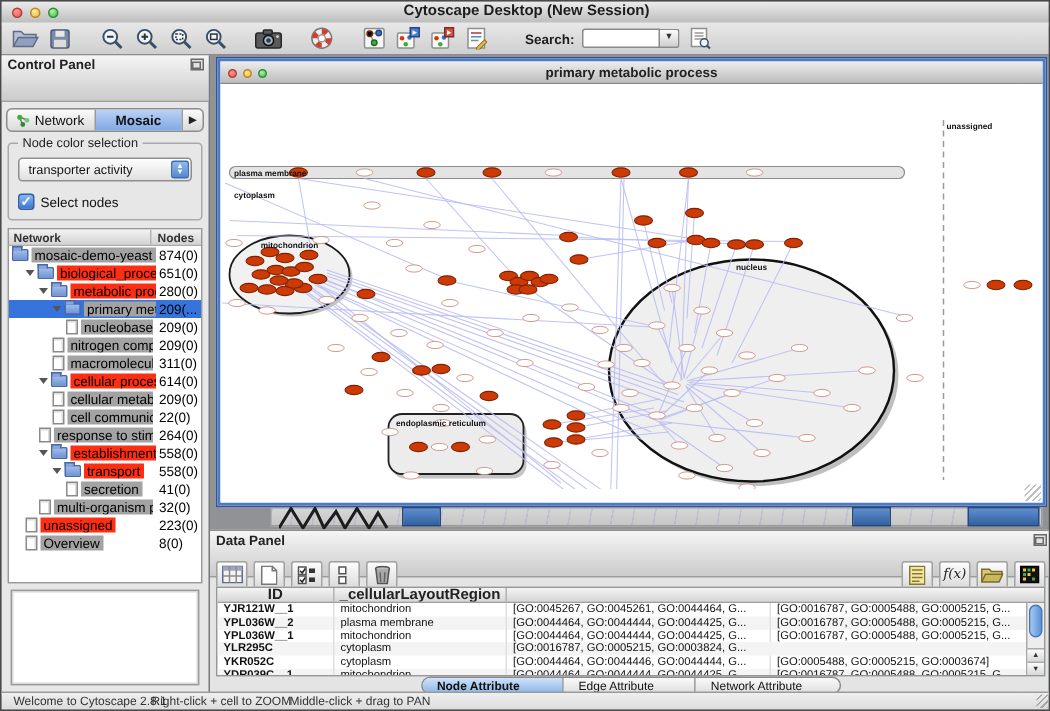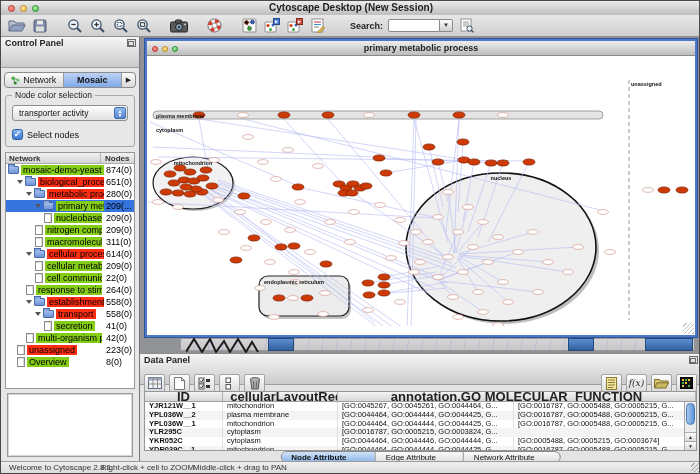--- a/index.html
+++ b/index.html
@@ -44,21 +44,21 @@
   .tree-header{display:flex;height:11px;background:linear-gradient(#f2f2f2,#d3d3d3);border-bottom:1px solid #ababab;font-size:8px;font-weight:bold;color:#333}
   .th-net{width:95px;padding-left:3px;border-right:1px solid #b5b5b5;line-height:11px}
   .th-nodes{flex:1;padding-left:4px;line-height:11px}
   .trow{position:relative;display:flex;align-items:center;height:12px;font-size:9px;white-space:nowrap;color:#000}
   .trow.sel{background:#3673dd}
   .arr{width:0;height:0;border-left:3.5px solid transparent;border-right:3.5px solid transparent;border-top:4.5px solid #555;margin:0 2px 0 0;flex:none}
   .fold{width:11px;height:8px;background:linear-gradient(#a3bceb,#6e94d6);border:1px solid #4969a8;border-radius:1px;margin-right:2px;flex:none;position:relative}
   .fold:before{content:"";position:absolute;left:-1px;top:-3px;width:5px;height:2px;background:#87a7de;border:1px solid #4969a8;border-bottom:none}
   .leafic{width:8px;height:10px;background:#fff;border:1px solid #8a8a8a;margin-right:2px;flex:none;box-shadow:inset -1px 1px 0 #ddd}
   .tlabel{padding:0 2px;overflow:hidden;flex:none}
-  .tlabel.green{background:#84cc16}
+  .tlabel.green{background:#a3a3a3}
   .tlabel.red{background:#ff2d12}
   .tnodes{position:absolute;left:100px;top:0;line-height:12px;font-size:9px}
   .birdview{flex:none;height:64px;margin:4px 6px 6px;background:#fff;border:1px solid #9a9a9a;box-shadow:0 0 0 1px #d7d7d7 inset}
 
   
   .desktop{position:absolute;left:139px;top:36px;width:561px;height:316px;background:#909296}
   .net-window{position:absolute;left:5px;top:2px;width:552px;height:298px;border:2px solid #4d7ac6;box-shadow:0 0 0 1px #30549c;background:#fff}
   .net-titlebar{height:15px;background:linear-gradient(#ededed,#bdbdbd);border-bottom:1px solid #8a8a8a;position:relative}
   .net-title{text-align:center;font-size:9px;font-weight:bold;line-height:15px;color:#222}
   .net-lights{position:absolute;left:5px;top:4.5px;display:flex;gap:4px}
@@ -71,21 +71,21 @@
   .bluerect{position:absolute;top:1px;height:13px;background:linear-gradient(#5d8ed0,#33619f);border:1px solid #26497c}
   .zigzag{position:absolute;left:46px;top:1px}
 
   
   .data-panel{position:absolute;left:139px;top:352px;width:561px;height:110px;background:#e4e4e4;border-top:1px solid #8c8c8c}
   .dp-toolbar{position:absolute;top:13px;left:0;right:0;height:32px;display:flex;align-items:center;padding:0 4px;gap:4px}
   .dbtn{width:21px;height:19px;border:1px solid #a3a3a3;border-radius:2px;background:linear-gradient(#fdfdfd,#dadada);display:flex;align-items:center;justify-content:center}
   .dp-right{margin-left:auto;display:flex;gap:4px;align-items:center}
   .fx{font-family:"DejaVu Serif",serif;font-style:italic;font-size:9px;color:#222}
   .dp-table{position:absolute;left:4px;right:4px;top:37px;bottom:12px;background:#fff;border:1px solid #979797;overflow:hidden}
-  .dth{display:flex;height:10px;background:linear-gradient(#f4f4f4,#d6d6d6);border-bottom:1px solid #9f9f9f;font-size:13px;font-weight:bold;color:#222}
+  .dth{display:flex;height:10px;background:linear-gradient(#f4f4f4,#d6d6d6);border-bottom:1px solid #9f9f9f;font-size:10px;font-weight:bold;color:#222}
   .dth>div{border-right:1px solid #b2b2b2;text-align:center;line-height:10px;overflow:hidden;white-space:nowrap}
   .dtr{display:flex;height:8.8px;font-size:7.5px;color:#111}
   .dtr:nth-child(even){background:#f4f4f4}
   .dtr>div{border-right:1px solid #e0e0e0;line-height:8.8px;padding-left:4px;overflow:hidden;white-space:nowrap}
   .c0{width:78px;flex:none;font-weight:bold}
   .c1{width:115px;flex:none}
   .c2{width:176px;flex:none}
   .c3{flex:1}
   .dth .c0{font-weight:bold}
   .vscroll{position:absolute;right:0;top:10px;bottom:0;width:12px;border-left:1px solid #aaa;background:#ededed}
@@ -364,21 +364,21 @@
           <div class="trow">
             <span style="width: 38px; flex: 0 0 auto;"></span>
             <span class="leafic"></span>
             <span class="tlabel green" style="max-width: 48px;">secretion</span>
             <span class="tnodes">41(0)</span>
           </div>
           <div class="trow">
             <span style="width: 20px; flex: 0 0 auto;"></span>
             <span class="leafic"></span>
             <span class="tlabel green" style="max-width: 66px;">multi-organism pro</span>
-            <span class="tnodes">42(0)</span>
+            <span class="tnodes">32(0)</span>
           </div>
           <div class="trow">
             <span style="width: 11px; flex: 0 0 auto;"></span>
             <span class="leafic"></span>
             <span class="tlabel red" style="max-width: 75px;">unassigned</span>
             <span class="tnodes">223(0)</span>
           </div>
           <div class="trow">
             <span style="width: 11px; flex: 0 0 auto;"></span>
             <span class="leafic"></span>
@@ -701,21 +701,20 @@
               <rect x="5" y="8" width="2" height="2" fill="#111"></rect>
               <rect x="8" y="8" width="2" height="2" fill="#3fae3f"></rect>
             </svg>
         </div>
       </div>
     </div>
     <div class="dp-table">
       <div class="dth">
         <div class="c0">ID</div>
         <div class="c1">_cellularLayoutRegion</div>
-        <div class="c3">annotation.GO MOLECULAR_FUNCTION</div>
       </div>
       <div id="table-rows">
           <div class="dtr">
             <div class="c0">YJR121W__1</div>
             <div class="c1">mitochondrion</div>
             <div class="c2">[GO:0045267, GO:0045261, GO:0044464, G...</div>
             <div class="c3">[GO:0016787, GO:0005488, GO:0005215, G...</div>
           </div>
           <div class="dtr">
             <div class="c0">YPL036W__2</div>

